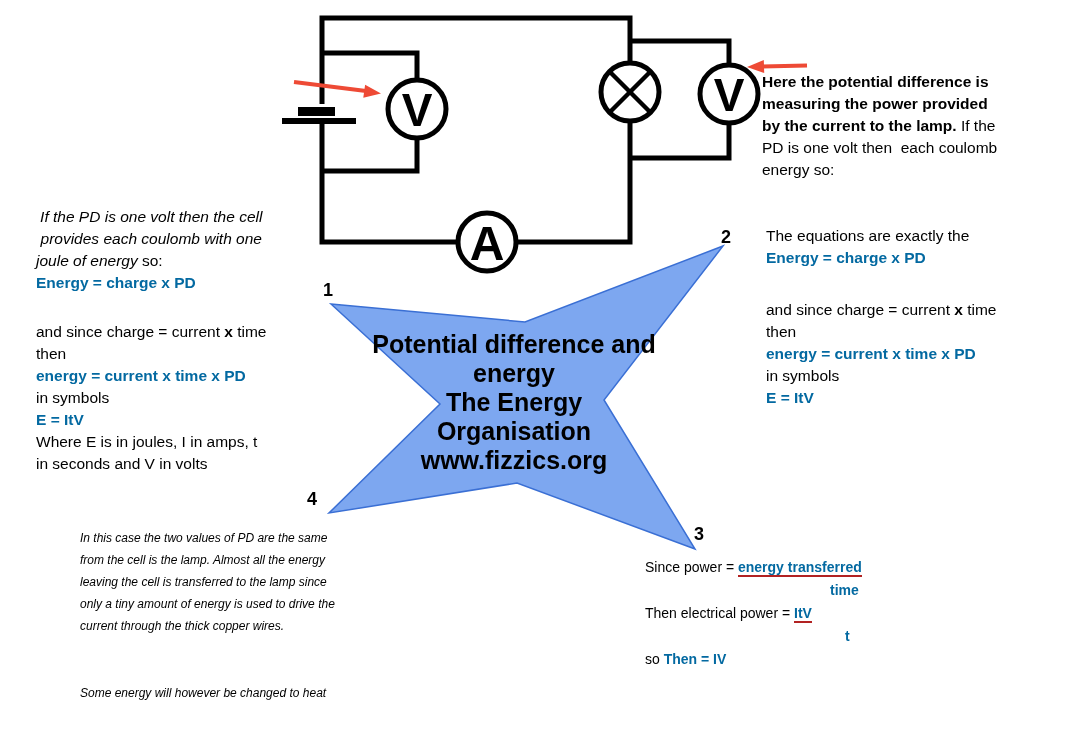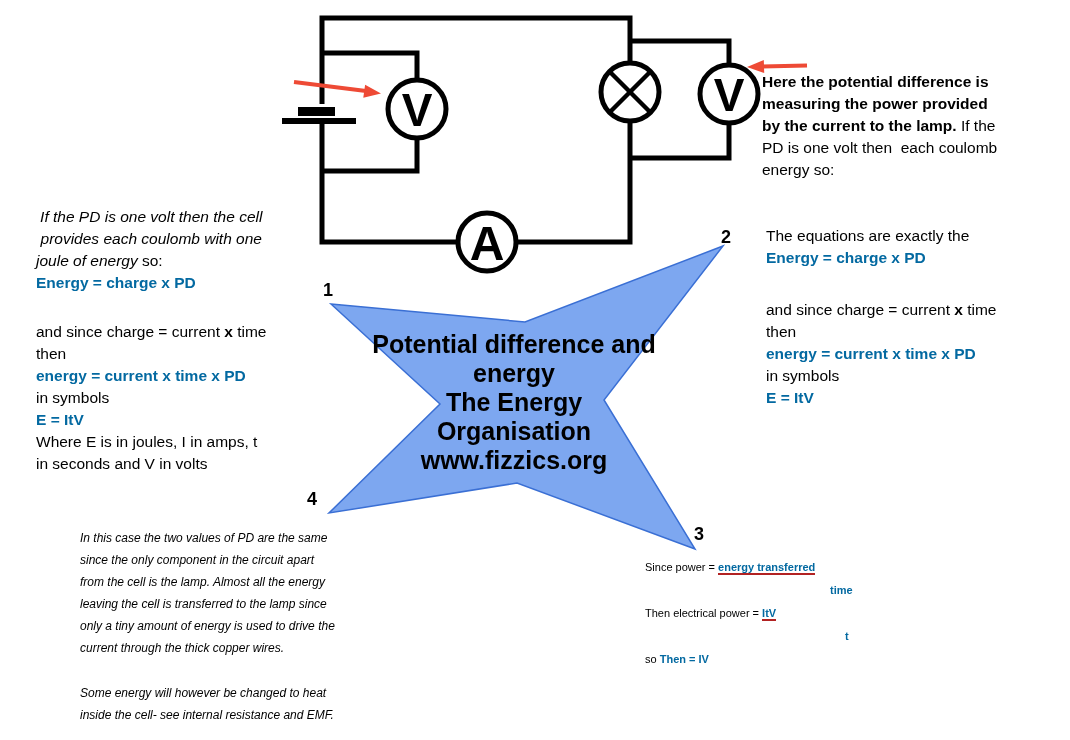--- a/index.html
+++ b/index.html
@@ -14,21 +14,21 @@
   .i { font-style:italic;text-align:center; }
   .red { color:#0369a1; font-weight:bold; }
   .u { border-bottom:2px solid #B22222; padding-bottom:0; }
   .spacer27 { height:27px; }
   .spacer30 { height:30px; }
   .num-label { position:absolute; font-size:18px; font-weight:bold; }
   .star-text {
     position:absolute; left:368px; top:330px; width:292px;
     font-size:25px; font-weight:bold; line-height:29px; text-align:center;
   }
-  .sec3 { position:absolute; left:645px; top:556px; font-size:11px; line-height:23px; }
+  .sec3 { position:absolute; left:645px; top:556px; font-size:14px; line-height:23px; }
   .sec4 { position:absolute; left:80px; font-size:12px; line-height:22px; font-style:italic; }
   svg text { font-family:"Liberation Sans", sans-serif; }
 </style>
 </head>
 <body>
 
 <div class="canvas">
 
   <svg class="abs" width="1070" height="740" viewBox="0 0 1070 740" style="left:0;top:0">
 
@@ -128,24 +128,22 @@
   <div class="sec3">
     <div class="line"><span>Since power = </span><span class="red u">energy transferred</span></div>
     <div class="line"><span class="red" style="margin-left:185px">time</span></div>
     <div class="line"><span>Then electrical power = </span><span class="red u">ItV</span></div>
     <div class="line"><span class="red" style="margin-left:200px">t</span></div>
     <div class="line"><span>so </span><span class="red">Then = IV</span></div>
   </div>
 
   <div class="sec4" style="top:527px">
     <div class="line">In this case the two values of PD are the same</div>
-    <div class="line">since the only component in the circuit apart</div>
     <div class="line">from the cell is the lamp. Almost all the energy</div>
     <div class="line">leaving the cell is transferred to the lamp since</div>
     <div class="line">only a tiny amount of energy is used to drive the</div>
     <div class="line">current through the thick copper wires.</div>
   </div>
   <div class="sec4" style="top:682px">
     <div class="line">Some energy will however be changed to heat</div>
-    <div class="line">inside the cell- see internal resistance and EMF.</div>
   </div>
 
 </div>
 
 </body></html>

